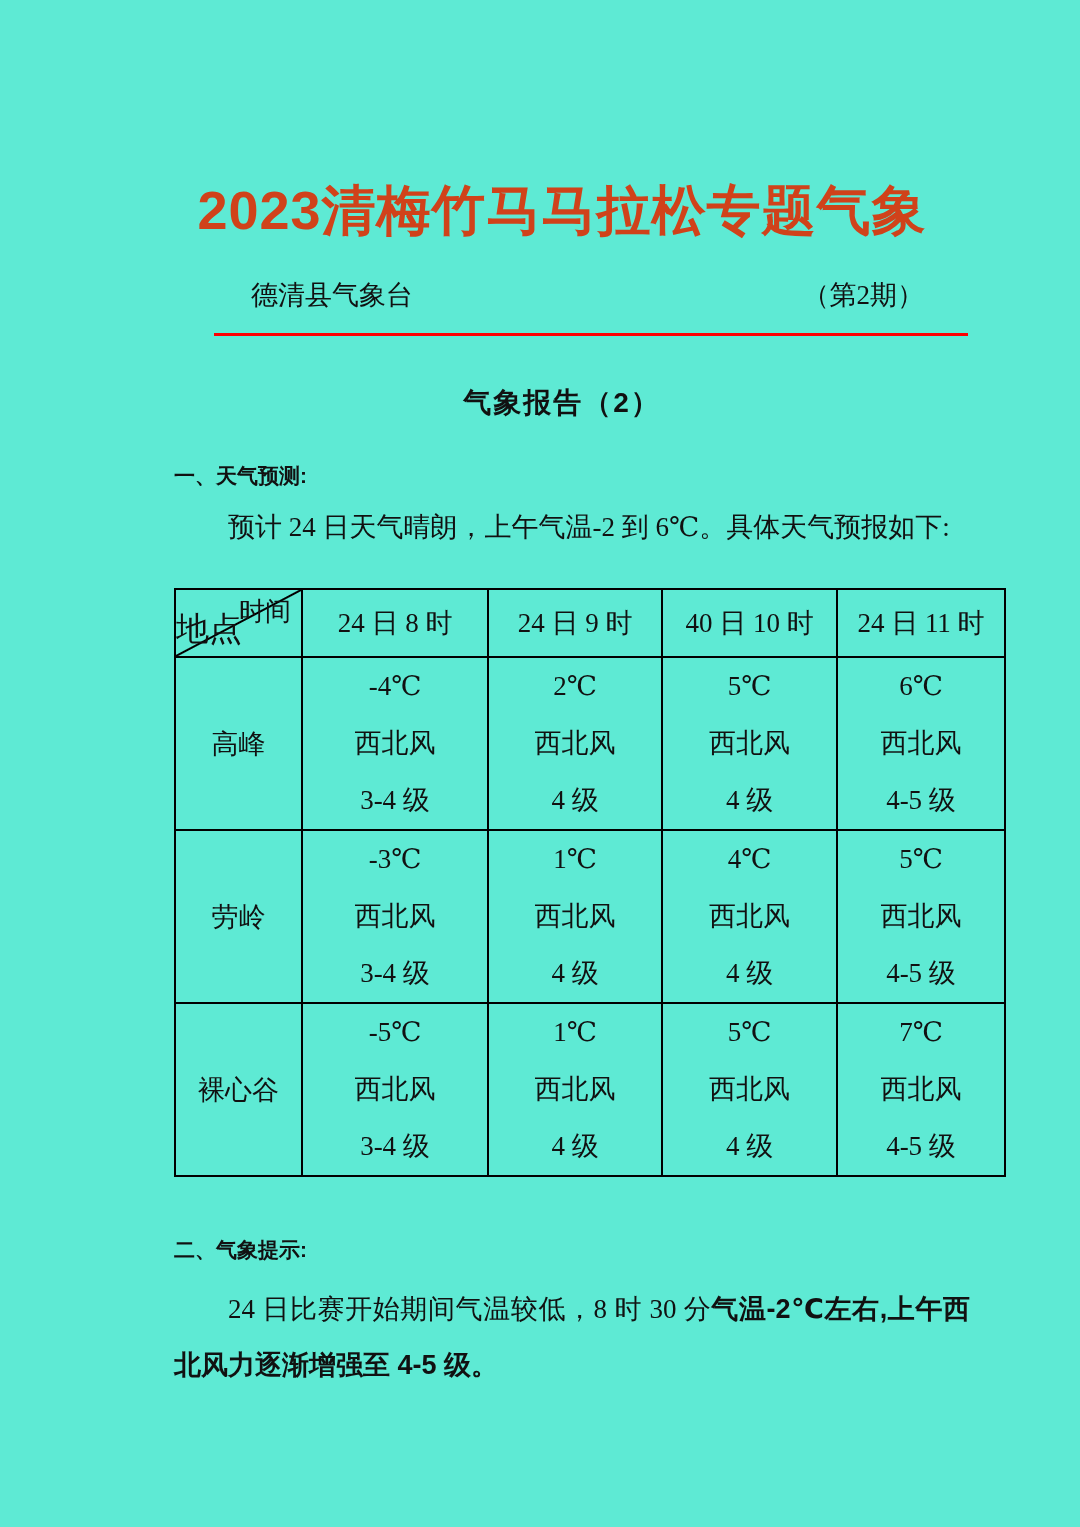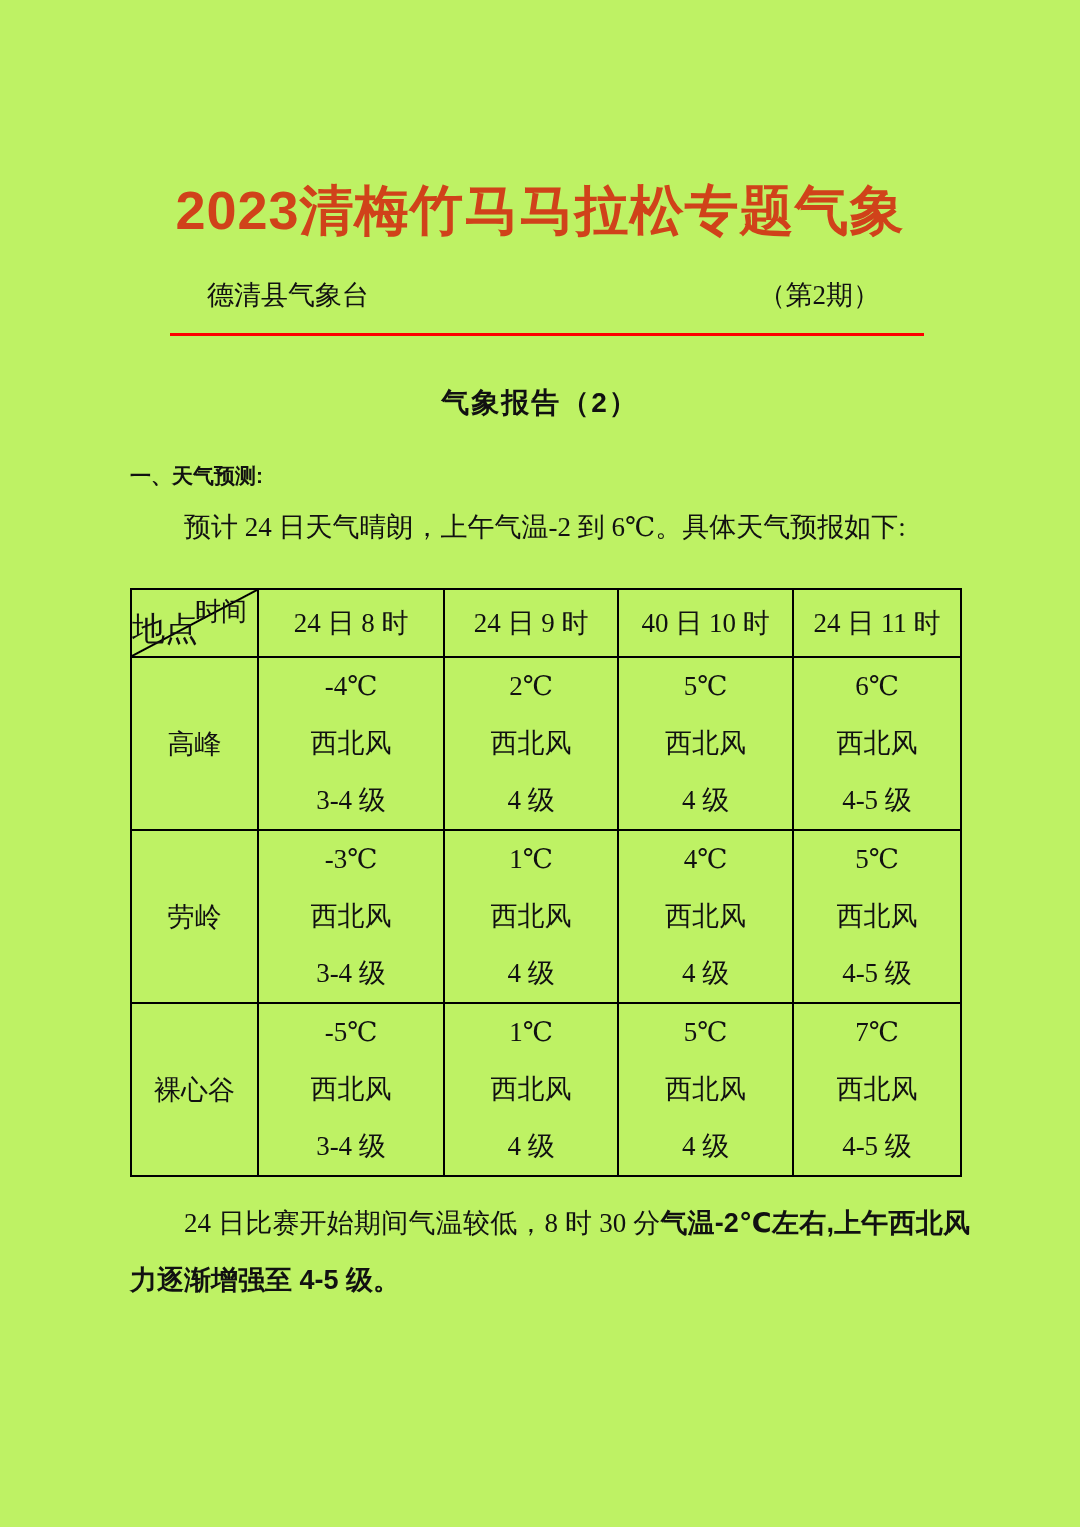--- a/index.html
+++ b/index.html
@@ -1,24 +1,25 @@
 <!DOCTYPE html>
 <html><head>
 <meta charset="utf-8">
 <style>
   html, body { margin: 0; padding: 0; background: #ffffff; }
   .page {
     position: relative;
     width: 1080px;
     height: 1527px;
-    background: #bef264;
+    background: #5eead4;
     color: #111111;
     font-family: "Liberation Serif", "DejaVu Serif", serif;
     overflow: hidden;
     box-sizing: border-box;
+    padding-left: 44px;
   }
   .doc-title {
     margin: 0;
     padding-top: 178px;
     text-align: center;
     font-family: "Liberation Sans", "DejaVu Sans", sans-serif;
     font-weight: bold;
     font-size: 54px;
     line-height: 1.2;
     letter-spacing: 1px;
@@ -200,16 +201,17 @@
         </td>
         <td class="fcell">
           <span>7℃</span>
           <span>西北风</span>
           <span>4-5 级</span>
         </td>
       </tr>
     </tbody>
   </table>
 
+  <h3 class="sec-heading second">二、气象提示:</h3>
 
   <p class="tip"><span>24 日比赛开始期间气温较低，8 时 30 分</span><span class="tip-bold">气温-2℃左右,上午西北风力逐渐增强至 4-5 级。</span></p>
 
 </div>
 
 </body></html>

